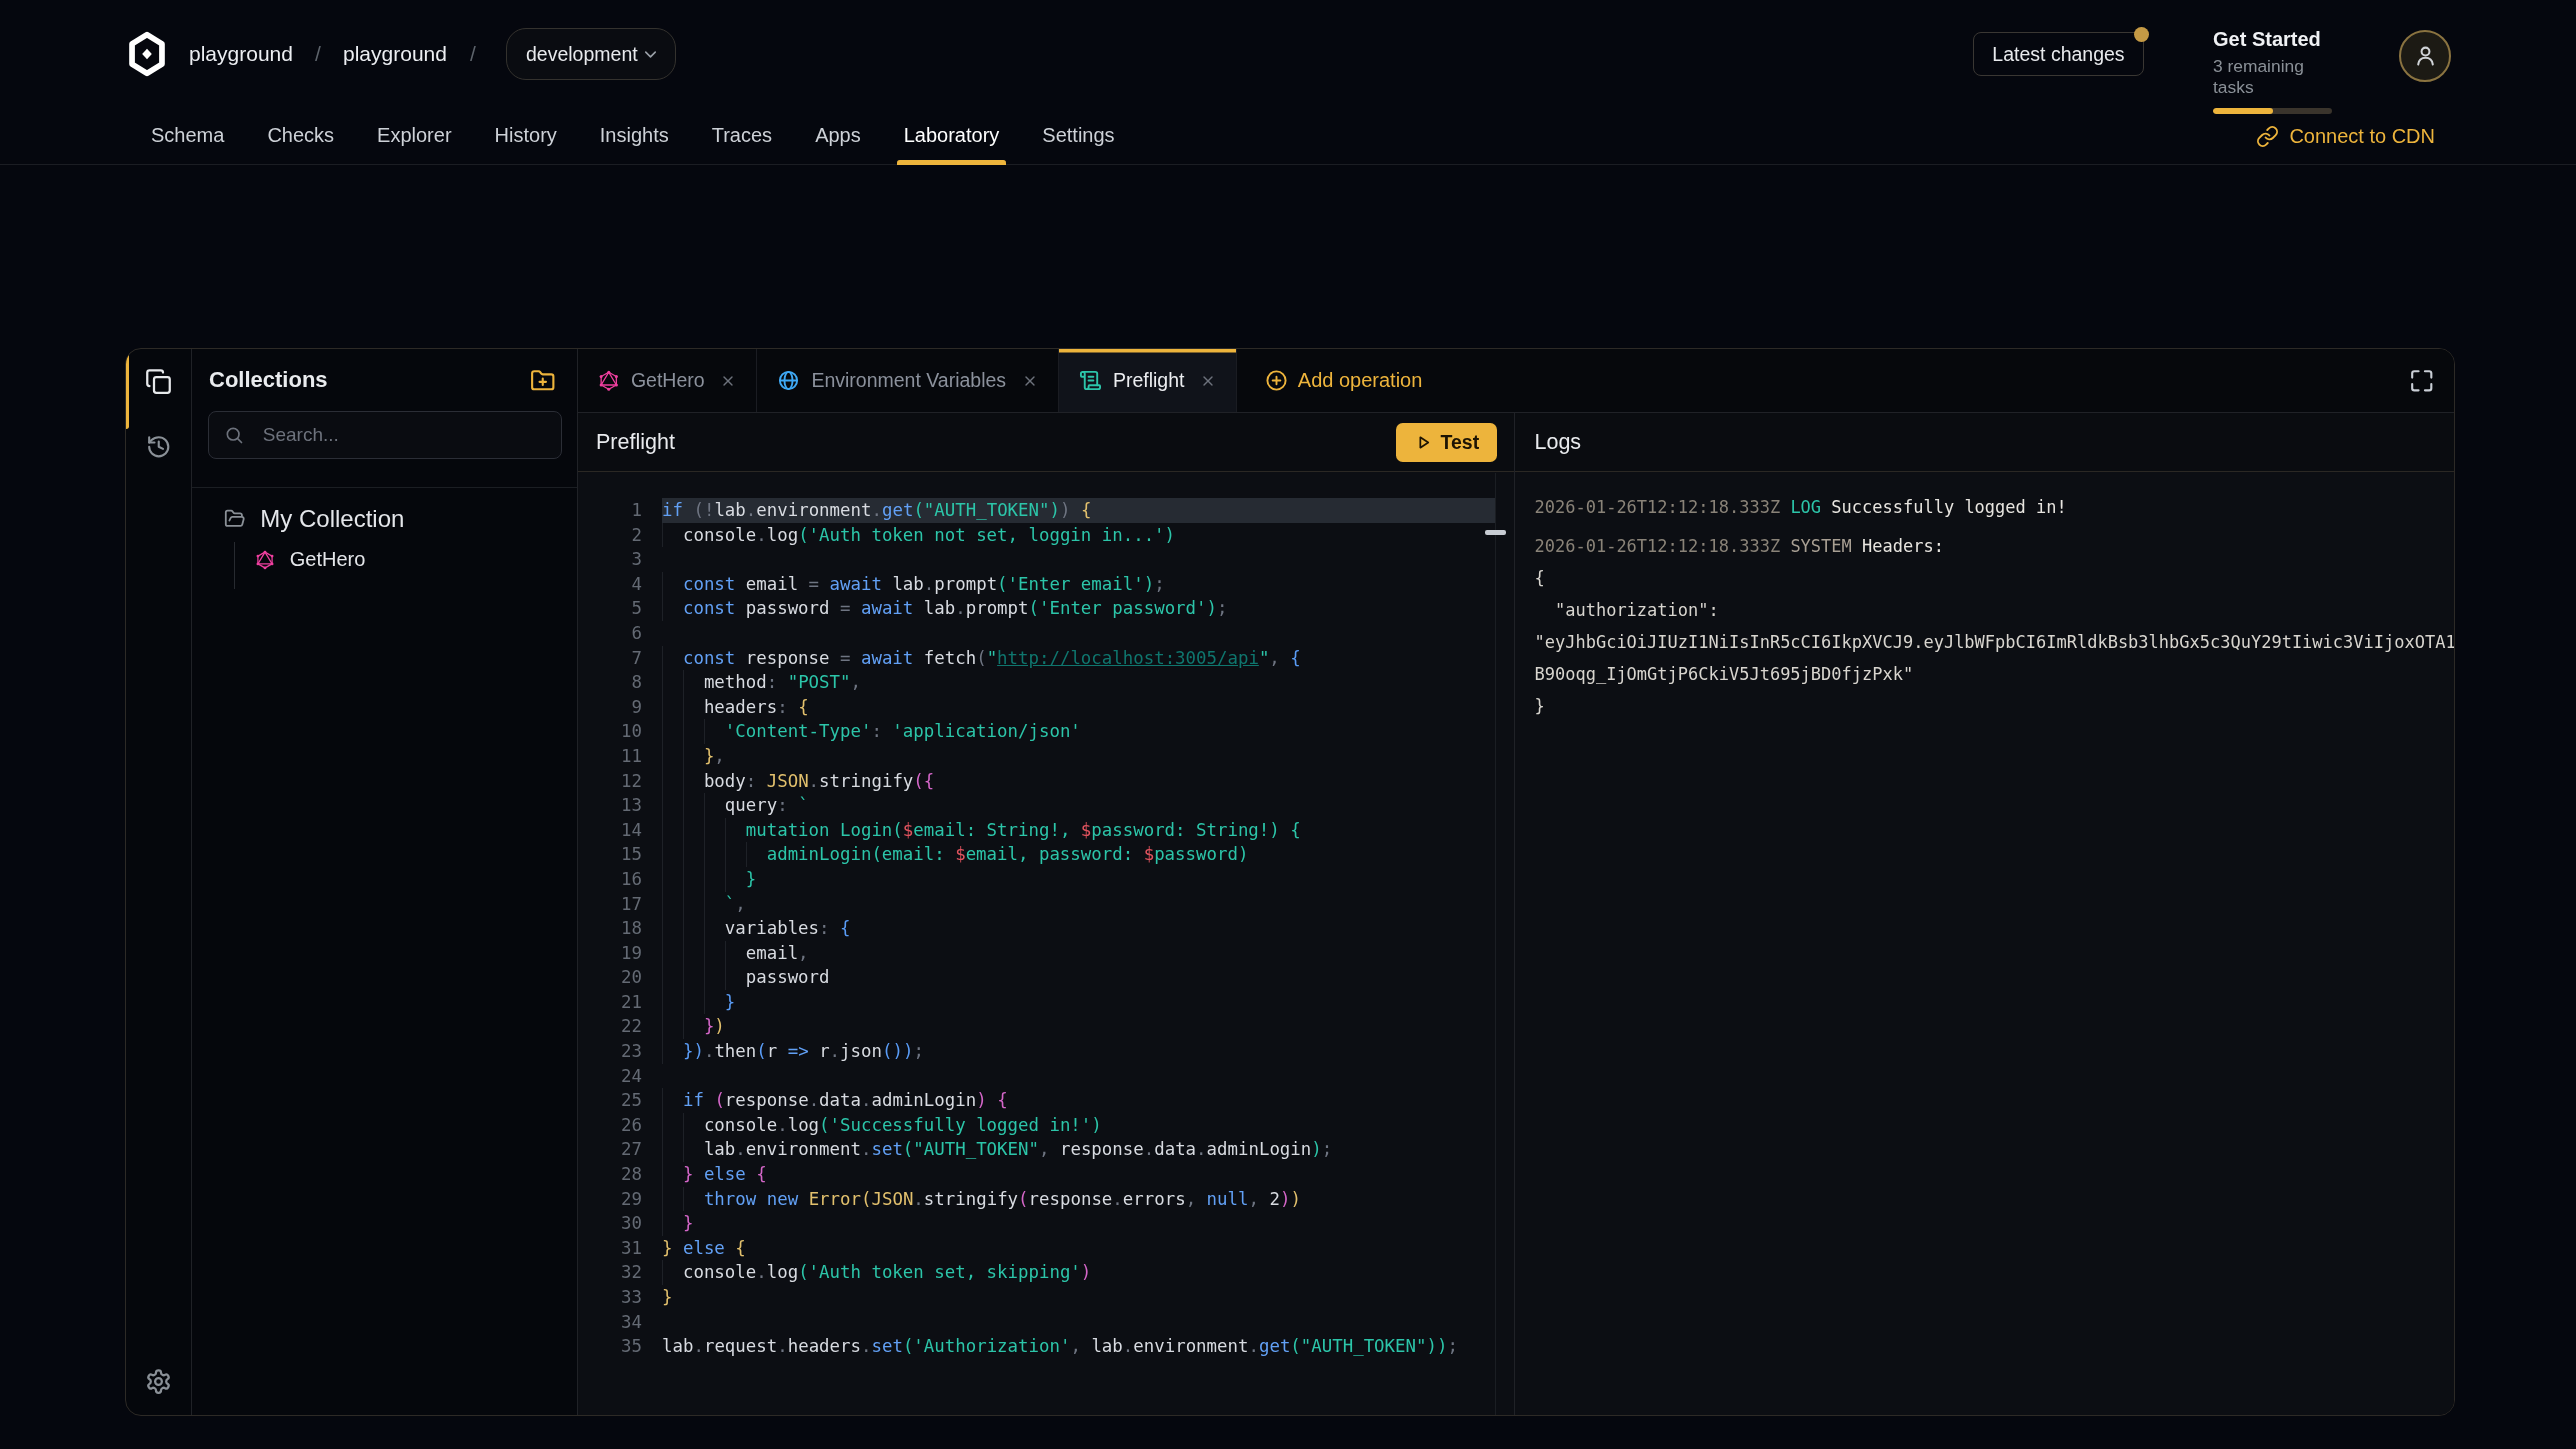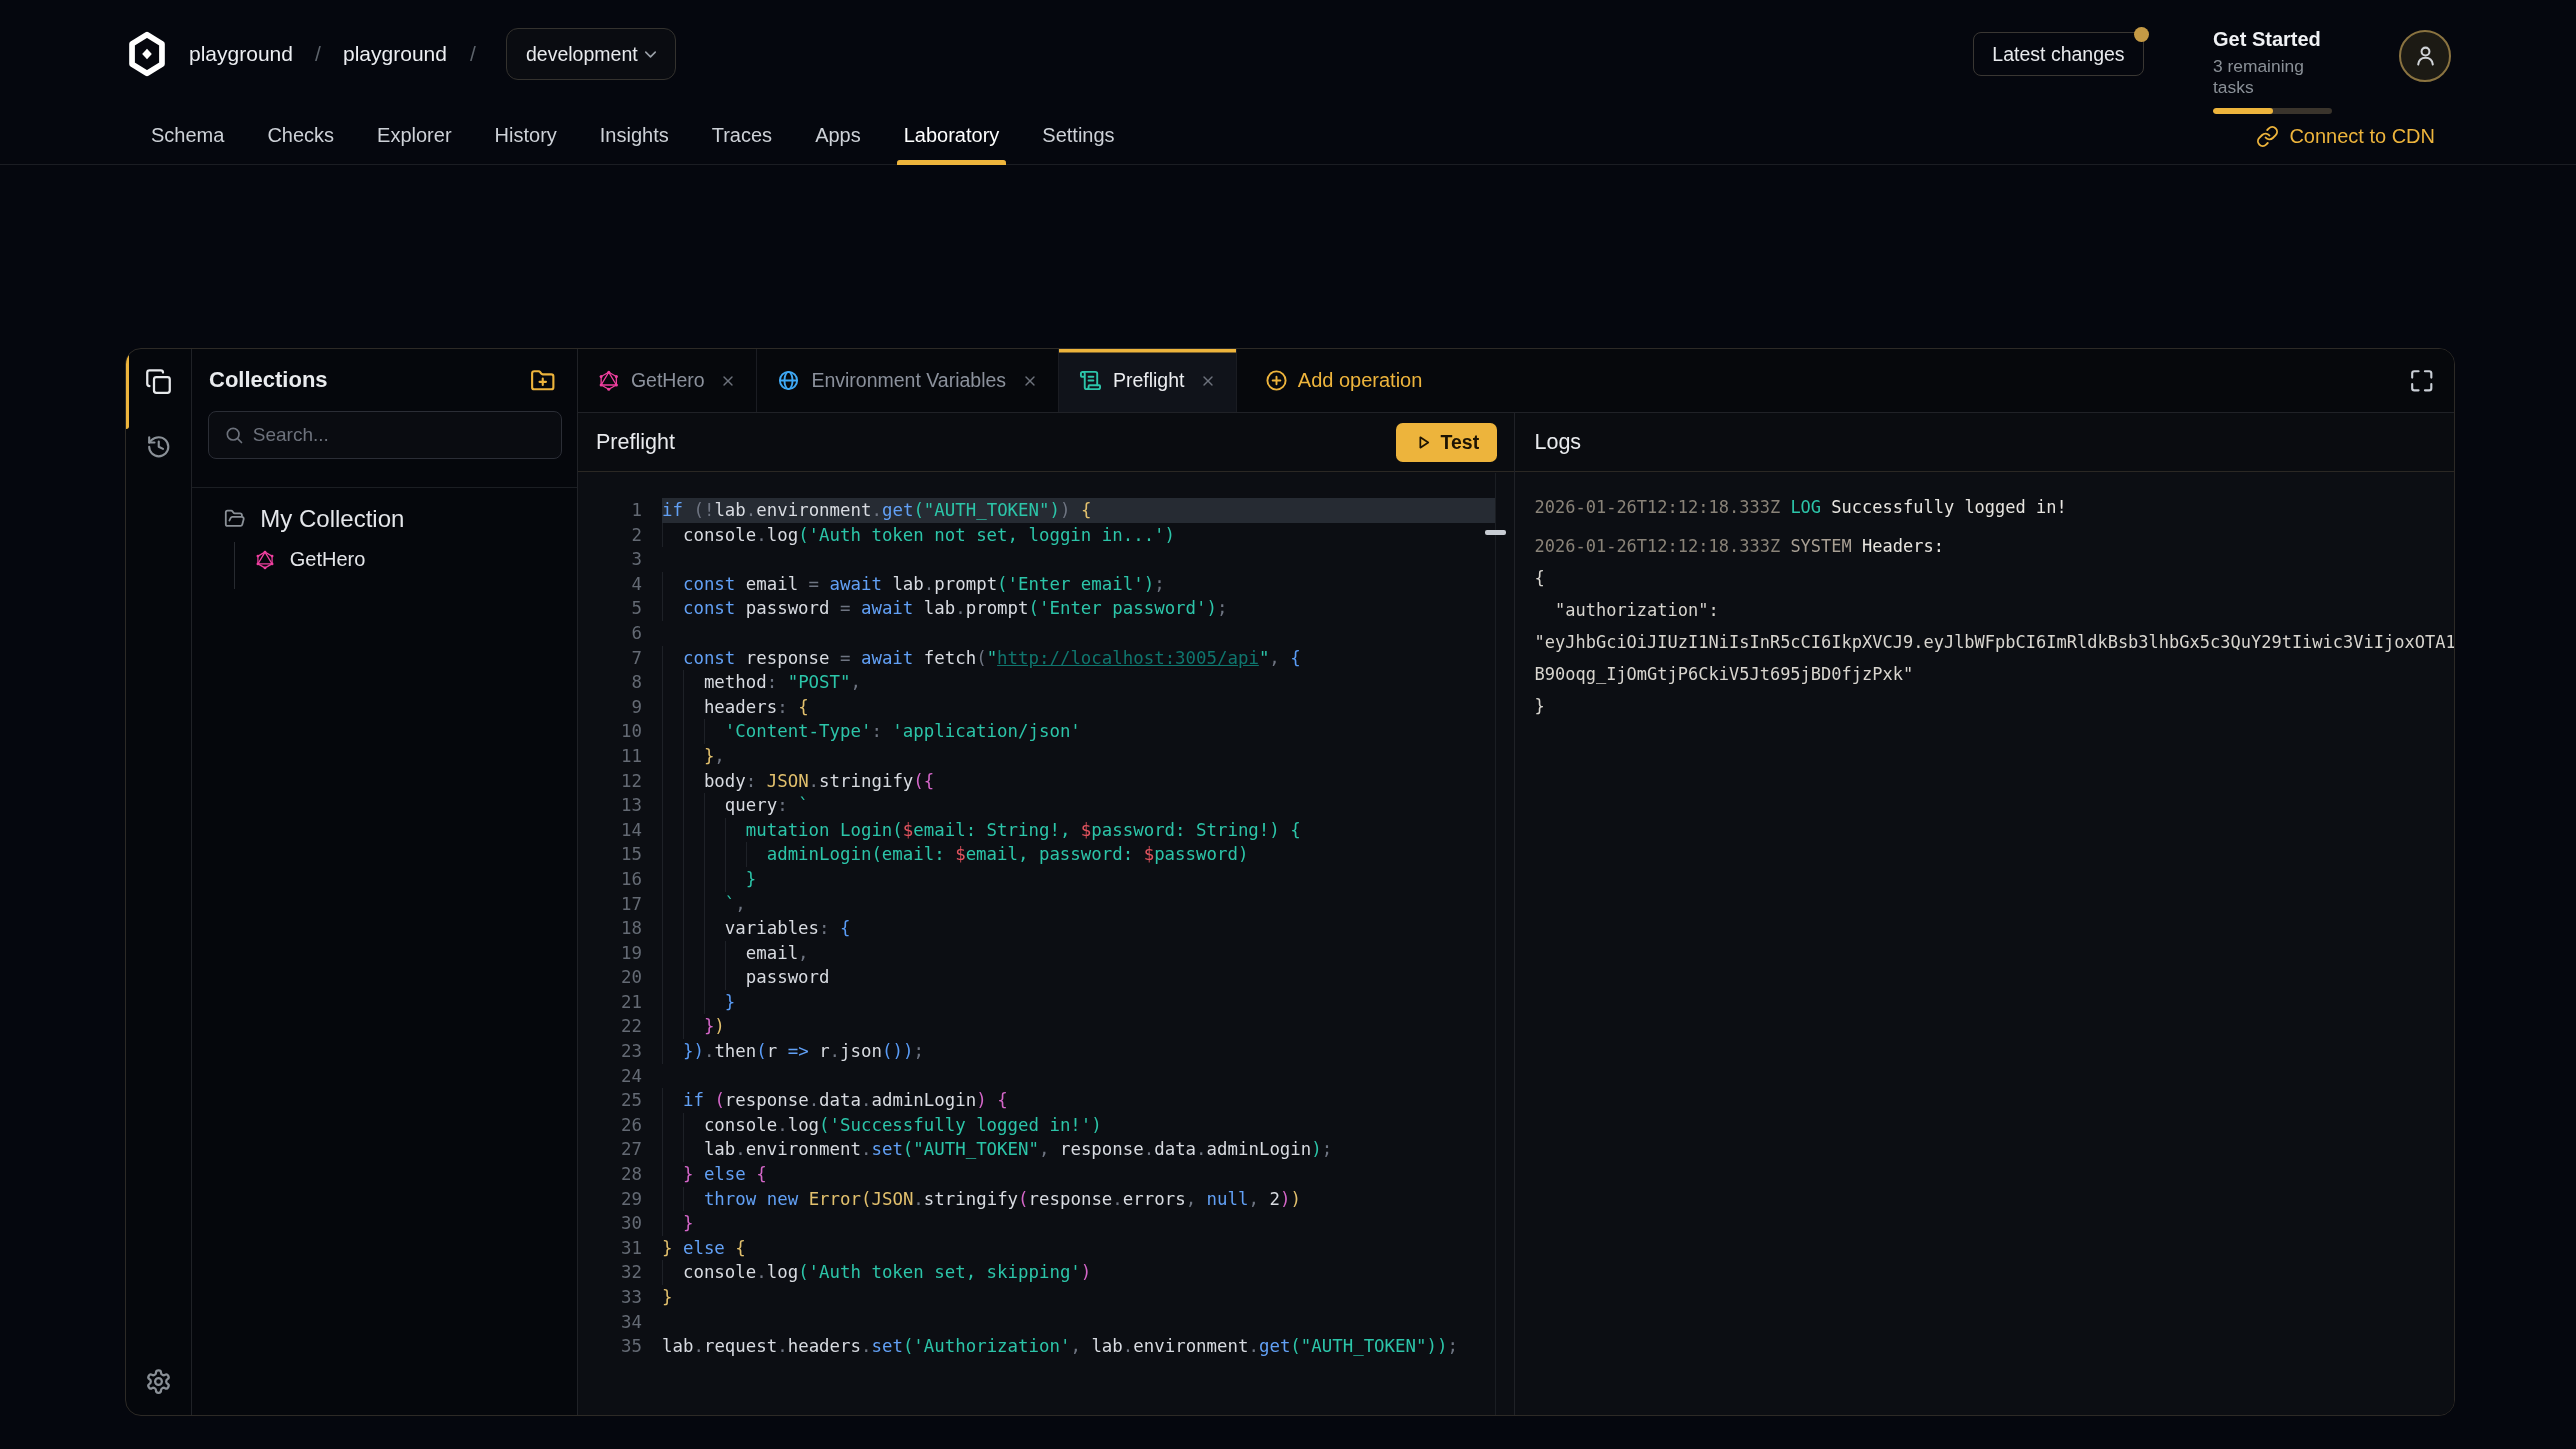--- a/index.html
+++ b/index.html
@@ -7,21 +7,21 @@
     font-family:"Liberation Sans", sans-serif; color:#e8eaee; }
   svg { display:block; }
 
   
   .hdr { position:relative; height:107px; }
   .logo { position:absolute; left:125px; top:29.5px; width:44px; height:48px; }
   .crumb { position:absolute; top:0; height:107px; display:flex; align-items:center; font-size:21px; color:#eceef2; }
   .crumb.c1{ left:189px; } .crumb.s1{ left:315px; color:#5d636b; } .crumb.c2{ left:343px; }
   .crumb.s2{ left:470px; color:#5d636b; }
   .envbtn { position:absolute; left:506px; top:28px; width:170px; height:52px; border:0.7px solid #34322e;
-    border-radius:12px; display:flex; align-items:center; justify-content:space-between; padding:0 14.8px 0 19px;
+    border-radius:20px; display:flex; align-items:center; justify-content:space-between; padding:0 14.8px 0 19px;
     font-size:19.5px; color:#e8eaed; background:#0a0c11; }
   .latest { position:absolute; left:1973px; top:32px; width:171px; height:44px; border:0.7px solid #3a3733;
     border-radius:8px; display:flex; align-items:center; justify-content:center; font-size:19.5px; color:#e8eaed; background:transparent; }
   .latest .dot { position:absolute; right:-6px; top:-6px; width:14.8px; height:14.8px; border-radius:50%; background:#c59a45; }
   .getstarted { position:absolute; left:2213px; top:28px; width:119px; }
   .gs-t { font-size:20px; font-weight:700; color:#f0f1f4; }
   .gs-s { font-size:17.4px; color:#8a9097; margin-top:5.4px; }
   .gs-bar { margin-top:9.4px; height:6.7px; border-radius:3.4px; background:#3a342c; overflow:hidden; }
   .gs-fill { height:100%; background:#edb43c; border-radius:3.4px; }
   .avatar { position:absolute; left:2399px; top:29.5px; width:52px; height:52px; border-radius:50%;
@@ -63,21 +63,21 @@
     border-radius:16px; background:#05070c; overflow:hidden; display:flex; }
   .rail { width:66px; border-right:0.7px solid #202227; position:relative; display:flex; flex-direction:column;
     align-items:center; padding-top:19px; gap:39px; flex:none; }
   .rail-ind { position:absolute; left:0; top:1.3px; width:3.4px; height:79px; background:#edb43c; border-radius:0 2.7px 2.7px 0; }
   .rail .gear { margin-top:auto; margin-bottom:20px; }
 
   .side { width:386px; border-right:0.7px solid #202227; position:relative; flex:none; }
   .side-title { position:absolute; left:17px; top:18px; font-size:22px; font-weight:600; color:#e9ebee; }
   .folderplus { position:absolute; right:21.5px; top:19px; }
   .searchbox { position:absolute; left:16px; top:62px; width:354px; height:48px; border:0.7px solid #2b2e36;
-    border-radius:8px; background:#0a0c11; display:flex; align-items:center; gap:9px; padding:0 14.8px; }
+    border-radius:8px; background:#0a0c11; display:flex; align-items:center; gap:19px; padding:0 14.8px; }
   .searchbox input { background:transparent; border:none; outline:none; color:#c7cbd2; font-size:19px;
     font-family:"Liberation Sans",sans-serif; width:100%; }
   .searchbox input::placeholder { color:#6d727c; }
   .side-div { position:absolute; left:0; right:0; top:138px; height:0.7px; background:#1b1e23; }
   .tree-folder { position:absolute; left:32px; top:156px; display:flex; align-items:center; gap:14.8px;
     font-size:24px; color:#e4e6ea; }
   .tree-guide { position:absolute; left:42px; top:193px; width:1.3px; height:47px; background:#272a30; }
   .tree-op { position:absolute; left:63px; top:199px; display:flex; align-items:center; gap:14.8px;
     font-size:20px; color:#e4e6ea; }
 

